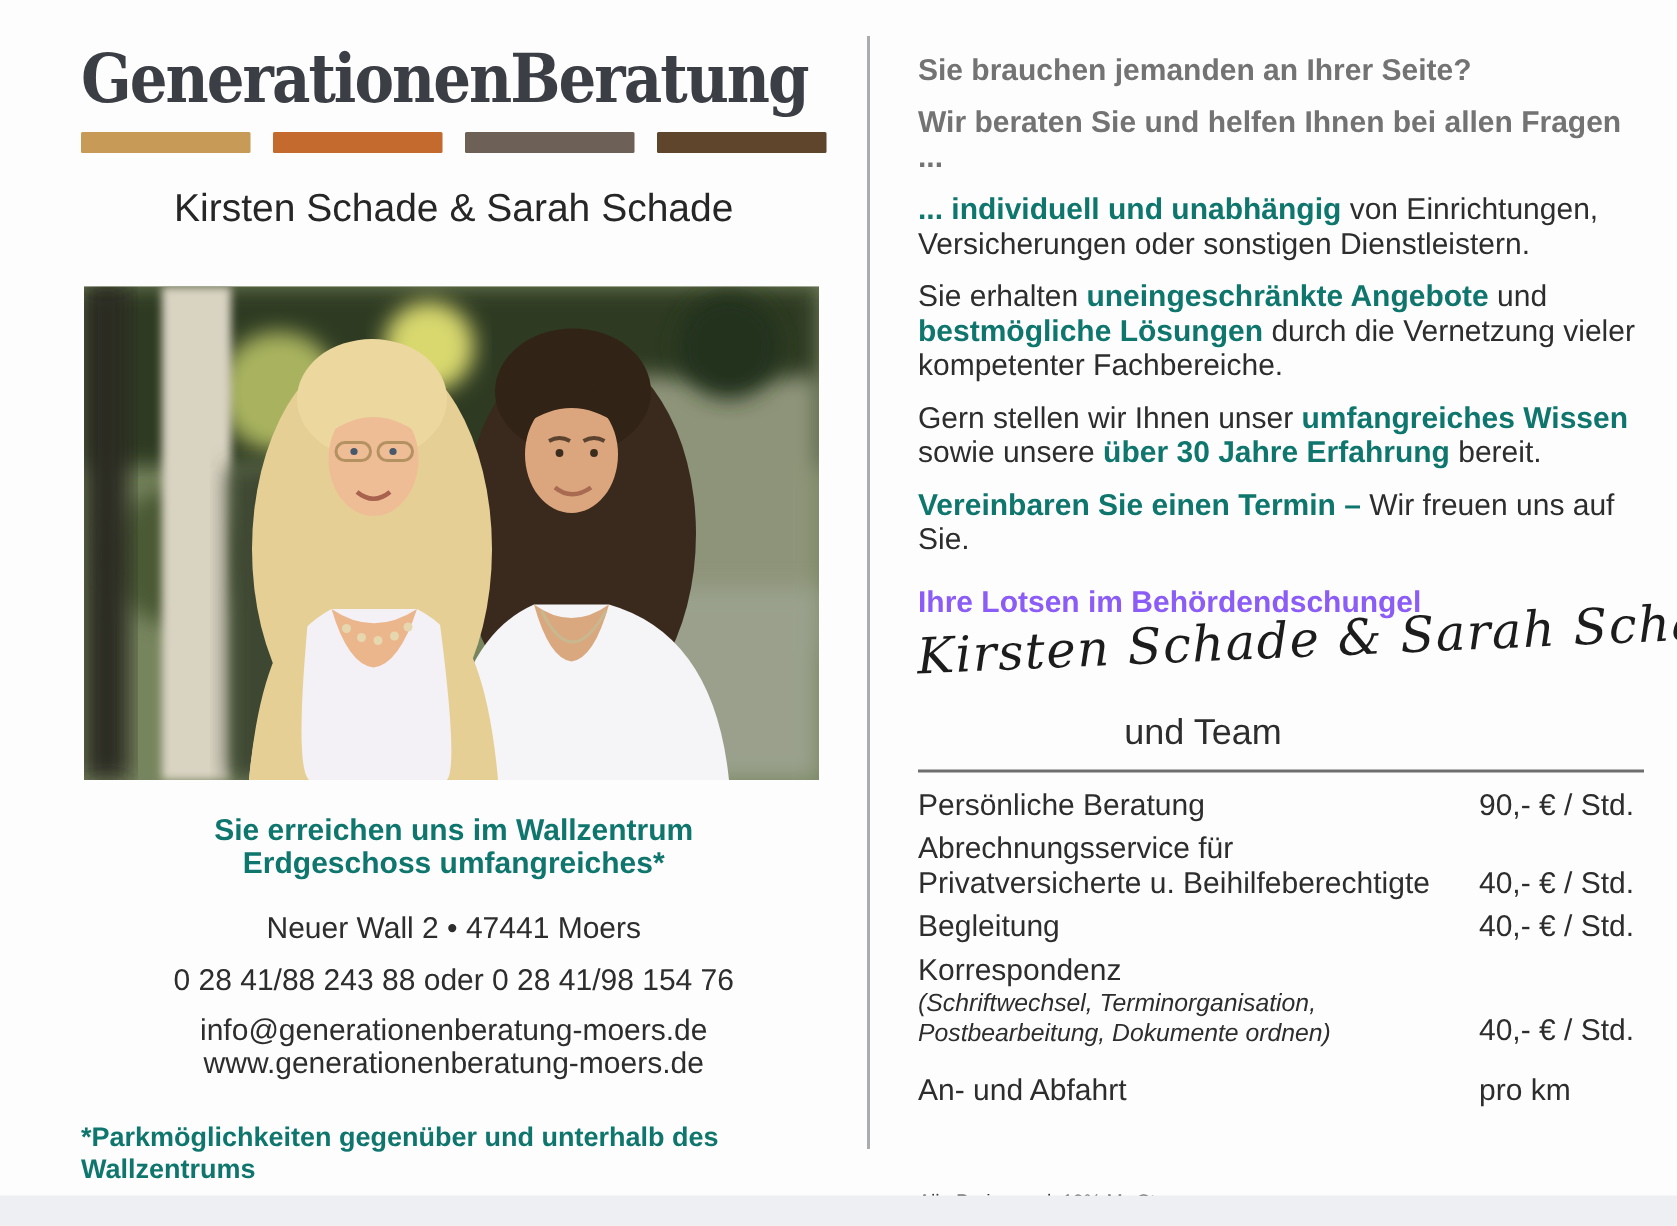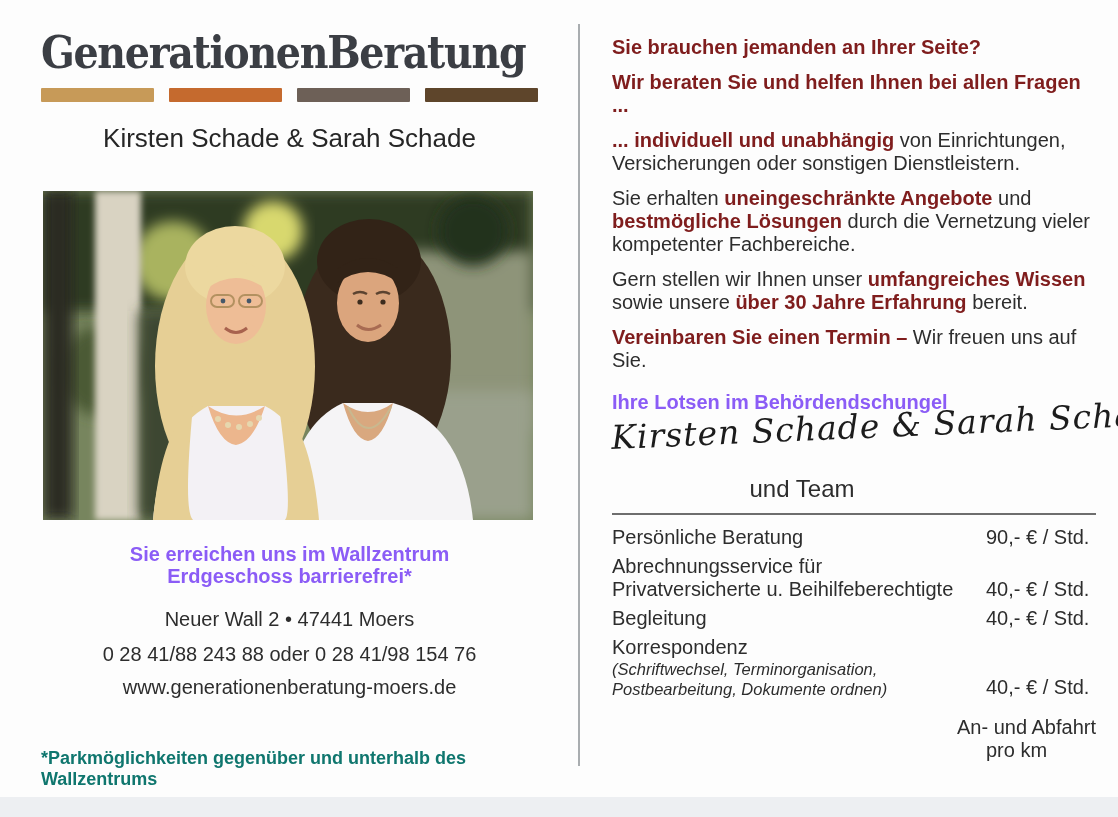--- a/index.html
+++ b/index.html
@@ -1,62 +1,62 @@
 <!DOCTYPE html>
 <html lang="de"><head>
 <meta charset="utf-8">
 <style>
   html,body{margin:0;padding:0;background:#e9e9e9;}
   .page{position:relative;width:1118px;height:817px;background:#fdfdfd;overflow:hidden;
         font-family:"Liberation Sans",sans-serif;color:#2d2d2d;}
 
   
-  .left-col{position:absolute;left:3px;top:0;width:578px;height:653px;}
+  .left-col{position:absolute;left:16px;top:0;width:578px;height:653px;}
   .logo{position:absolute;left:38px;top:28px;white-space:nowrap;
         font-family:"DejaVu Serif",serif;font-weight:700;font-size:45px;line-height:1.1;
         letter-spacing:-1.5px;color:#3b3e44;transform:scaleX(.88);transform-origin:left center;}
   .bars{position:absolute;left:38px;top:88px;width:497px;display:flex;justify-content:space-between;}
   .bar{width:113px;height:14px;border-radius:1px;}
   .owners{position:absolute;left:38px;top:121px;width:497px;text-align:center;
           font-size:26px;line-height:34px;color:#262626;}
   .photo{position:absolute;left:40px;top:191px;width:490px;height:329px;overflow:hidden;
          background:#6d7a58;}
   .photo svg{display:block;}
   .contact{position:absolute;left:38px;top:543px;width:497px;text-align:center;}
-  .contact .b{font-weight:700;font-size:20px;line-height:22px;color:#8b5cf6;}
+  .contact .b{font-weight:700;font-size:20px;line-height:22px;color:#0f766e;}
   .contact .addr{margin-top:21px;font-size:20px;line-height:22px;}
   .contact .phones{margin-top:13px;font-size:20px;line-height:22px;}
   .contact .web{margin-top:11px;font-size:20px;line-height:22px;}
   .footnote{position:absolute;left:38px;top:748px;width:497px;
             font-weight:700;font-size:18px;color:#0f766e;}
 
   
   .divider{position:absolute;left:578px;top:24px;width:2px;height:742px;background:#a9adb0;}
 
   
   .right-col{position:absolute;left:612px;top:0;width:484px;font-size:20px;line-height:23px;}
   .right-col p{margin:0 0 12px 0;}
-  .q{font-weight:700;color:#7f1d1d;margin-top:0;}
+  .q{font-weight:700;color:#737373;margin-top:0;}
   .q1{margin-top:36px !important;}
-  b{color:#7f1d1d;}
+  b{color:#0f766e;}
   .tagline{font-weight:700;color:#8b5cf6;margin-top:19px !important;}
   .signature{margin-top:6px;height:52px;font-family:"DejaVu Serif",serif;font-style:italic;
              font-size:33px;letter-spacing:1px;color:#1c1c1c;transform:rotate(-2.5deg);
              transform-origin:left center;white-space:nowrap;}
   .team{width:484px;text-align:center;transform:translateX(-52px);font-size:24px;line-height:22px;}
   .rule{margin-top:13px;width:484px;height:2px;background:#6e6e6e;}
 
   .pricelist{margin-top:11px;}
   .prow{display:flex;align-items:flex-end;margin-bottom:6px;}
   .svc{flex:1;}
   .sname{display:block;white-space:pre-line;font-size:20px;line-height:23px;}
   .snote{display:block;white-space:pre-line;font-style:italic;font-size:16.5px;line-height:20px;}
   .snote:empty{display:none;}
   .price{flex:none;width:110px;font-size:20px;line-height:23px;}
-  .prow-last{margin-top:17px;flex-direction:column;}
+  .prow-last{margin-top:17px;}
   .taxnote{margin-top:50px;font-size:13px;color:#333;}
 
   
   .scan-band{position:absolute;left:0;bottom:0;width:1118px;height:20px;background:#edeff2;}
 </style>
 </head>
 <body>
 
 <div class="page">
 
@@ -130,24 +130,25 @@
             <circle cx="216" cy="227" r="3"></circle>
           </g>
           <path d="M150 215 Q140 320 150 329 L110 329 Q118 240 150 215" fill="#e6cf95"></path>
           <path d="M236 215 Q250 320 242 329 L276 329 Q268 238 236 215" fill="#e6cf95"></path>
         </g>
       </svg>
     </div>
 
     <div class="contact">
       <div class="b">Sie erreichen uns im Wallzentrum</div>
-      <div class="b">Erdgeschoss barrierefrei*</div>
+      <div class="b">Erdgeschoss umfangreiches*</div>
       <div class="addr">Neuer Wall 2 • 47441 Moers</div>
       <div class="phones">0 28 41/88 243 88 oder 0 28 41/98 154 76</div>
       <div class="web">
+        <div>info@generationenberatung-moers.de</div>
         <div>www.generationenberatung-moers.de</div>
       </div>
     </div>
 
     <div class="footnote">*Parkmöglichkeiten gegenüber und unterhalb des Wallzentrums</div>
   </div>
 
   <div class="divider"></div>
 
   <div class="right-col">

